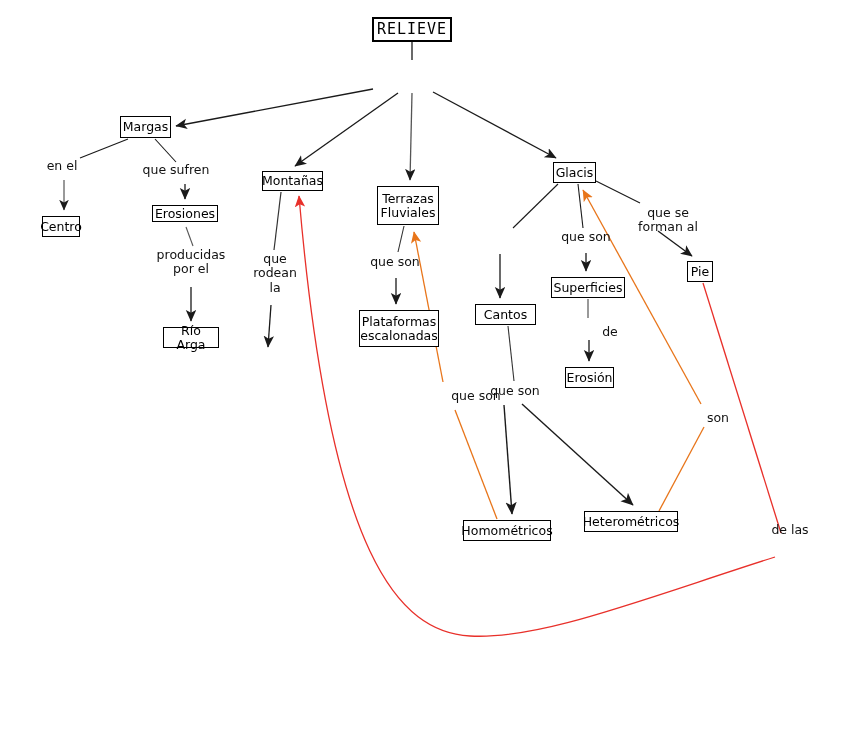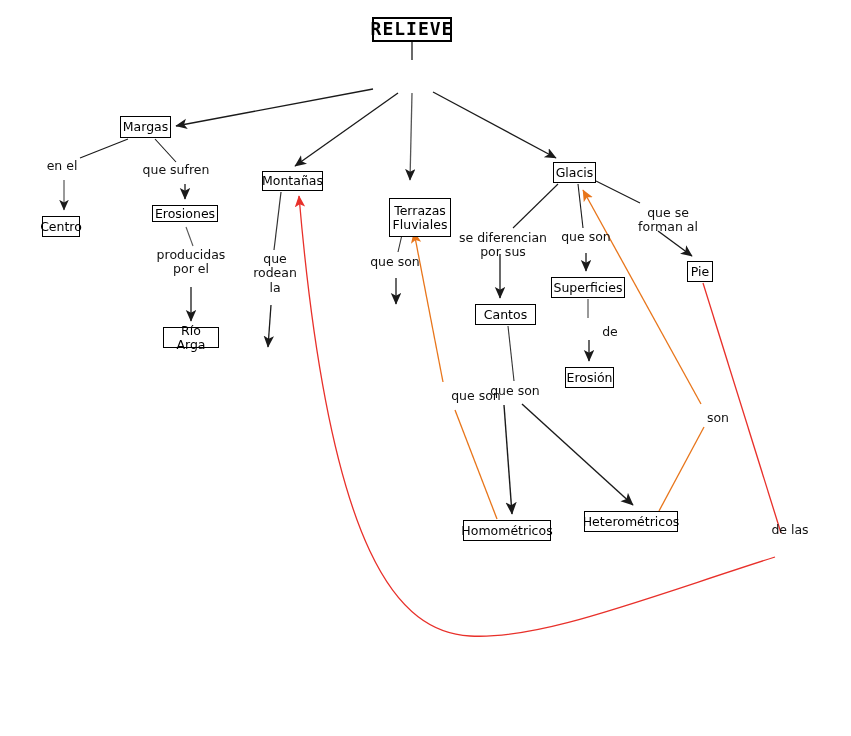--- a/index.html
+++ b/index.html
@@ -6,21 +6,21 @@
   body{width:851px;height:736px;overflow:hidden;
        font-family:"DejaVu Sans","Liberation Sans",sans-serif;}
   #map{position:relative;width:851px;height:736px;background:#fff;}
   svg.layer{position:absolute;left:0;top:0;width:851px;height:736px;}
   .node{position:absolute;border:1.6px solid #000;background:#fff;
         box-sizing:border-box;display:flex;align-items:center;
         justify-content:center;text-align:center;line-height:1.12;
         font-family:"DejaVu Sans","Liberation Sans",sans-serif;
         font-size:12.5px;color:#000;white-space:pre-line;padding:1px 5px;}
   .node.root{border-width:2px;font-family:"DejaVu Sans Mono","Liberation Mono",monospace;
-        font-weight:bold;font-size:18px;letter-spacing:1px;}
+        font-weight:normal;font-size:15px;letter-spacing:1px;}
   .linklabel{position:absolute;text-align:center;font-size:12.5px;color:#111;
         line-height:1.15;white-space:pre-line;
         font-family:"DejaVu Sans","Liberation Sans",sans-serif;}
 </style>
 </head>
 <body>
 
 <div id="map">
 
   <svg class="layer" viewBox="0 0 851 736" xmlns="http://www.w3.org/2000/svg">
@@ -104,23 +104,25 @@
 
   <div class="node" style="left:42px;top:216px;width:38px;height:21px;">Centro</div>
 
   <div class="node" style="left:152px;top:205px;width:66px;height:17px;">Erosiones</div>
 
   <div class="node" style="left:163px;top:327px;width:56px;height:21px;">Río Arga</div>
 
   <div class="node" style="left:262px;top:171px;width:61px;height:20px;">Montañas</div>
 
 
-  <div class="node" style="left:377px;top:198px;width:62px;height:39px;margin-left:12px;">Terrazas
+  <div class="node" style="left:377px;top:186px;width:62px;height:39px;">Terrazas
 Fluviales</div>
 
+  <div class="node" style="left:359px;top:310px;width:80px;height:37px;">Plataformas
+escalonadas</div>
 
   <div class="node" style="left:553px;top:162px;width:43px;height:21px;">Glacis</div>
 
   <div class="node" style="left:475px;top:304px;width:61px;height:21px;">Cantos</div>
 
   <div class="node" style="left:551px;top:277px;width:74px;height:21px;">Superficies</div>
 
   <div class="node" style="left:565px;top:367px;width:49px;height:21px;">Erosión</div>
 
   <div class="node" style="left:687px;top:261px;width:26px;height:21px;">Pie</div>
@@ -136,22 +138,20 @@
 
   <div class="linklabel" style="left:152px;top:248px;width:78px;">producidas
 por el</div>
 
   <div class="linklabel" style="left:250px;top:252px;width:50px;">que
 rodean
 la</div>
 
   <div class="linklabel" style="left:367px;top:255px;width:56px;">que son</div>
 
-  <div class="linklabel" style="left:452px;top:231px;width:102px;">se diferencian
-por sus</div>
 
   <div class="linklabel" style="left:558px;top:230px;width:56px;">que son</div>
 
   <div class="linklabel" style="left:633px;top:206px;width:70px;">que se
 forman al</div>
 
   <div class="linklabel" style="left:578px;top:325px;width:24px;margin-left:20px;">de</div>
 
   <div class="linklabel" style="left:487px;top:384px;width:56px;">que son</div>
 

